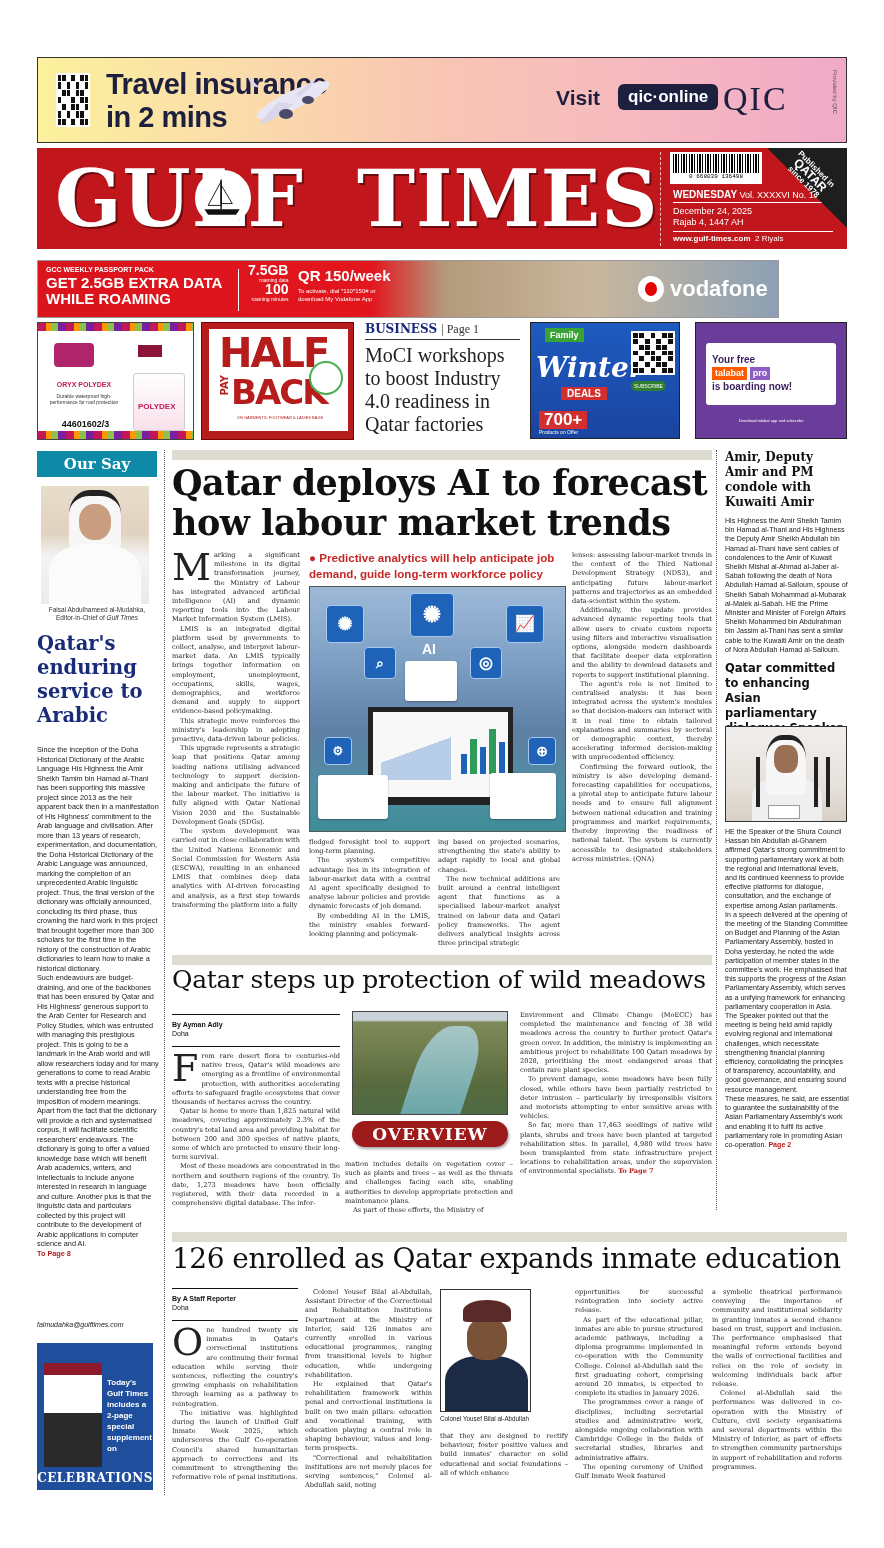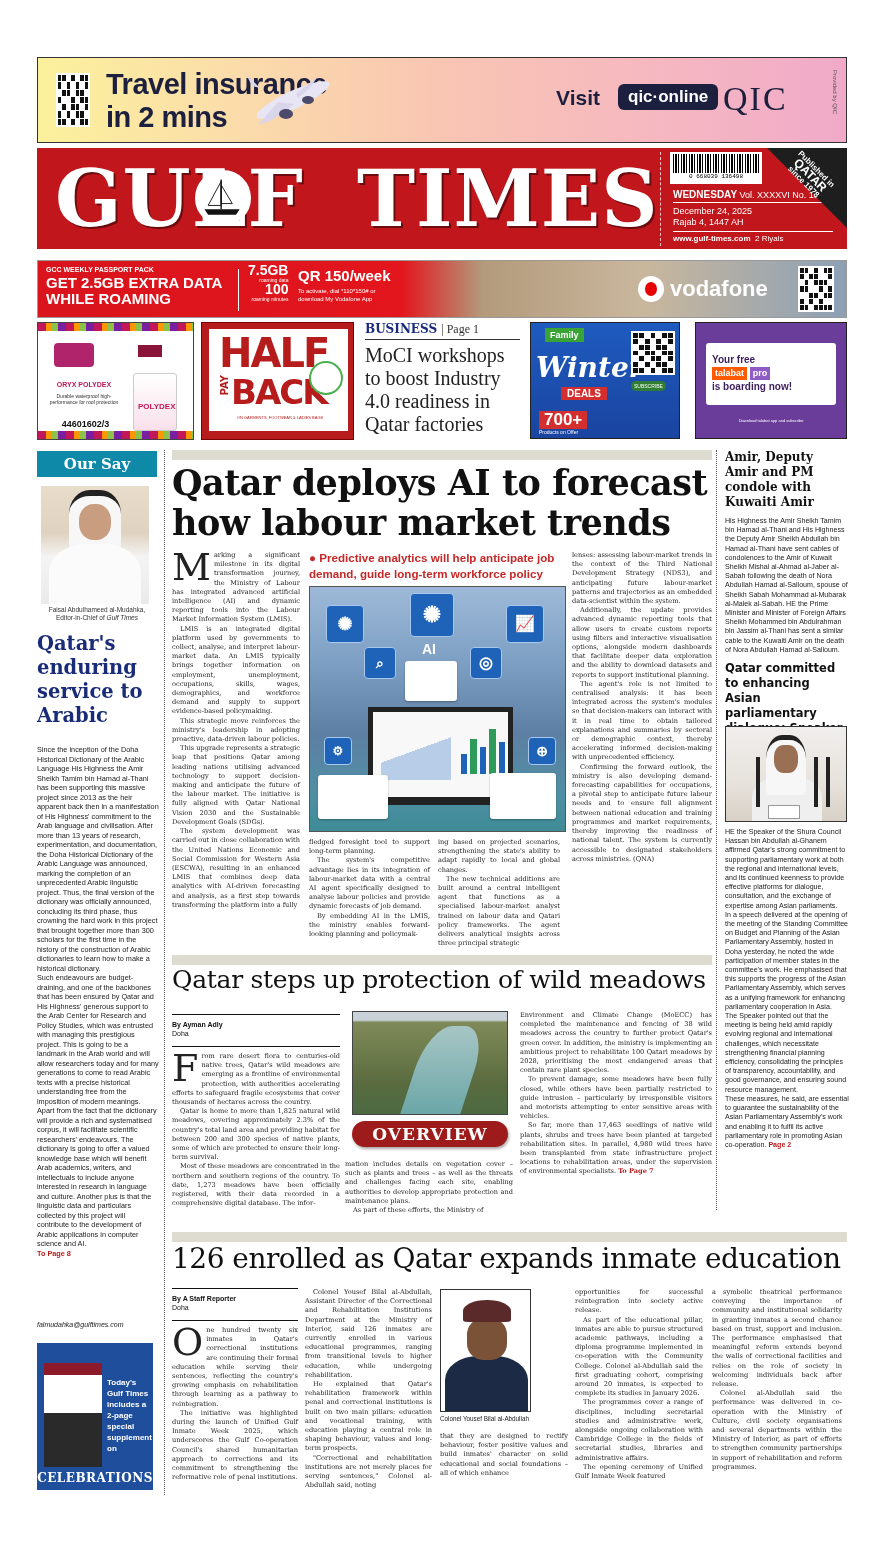--- a/index.html
+++ b/index.html
@@ -29,41 +29,41 @@
 .mast .wd{left:636px;top:41px;font-family:"Liberation Sans",sans-serif;color:#fff;font-size:9px}
 .mast .wd b{font-size:10px}
 .mast .hl1{left:636px;top:54px;width:160px;height:0;border-top:1px solid #fff}
 .mast .date{left:636px;top:58px;font-family:"Liberation Sans",sans-serif;color:#fff;font-size:9px;line-height:11px}
 .mast .hl2{left:636px;top:83px;width:160px;height:0;border-top:1px solid #fff}
 .mast .web{left:636px;top:86px;font-family:"Liberation Sans",sans-serif;color:#fff;font-size:8px}
 .mast .corner{right:0;top:0;width:0;height:0;border-top:80px solid #1e1e1e;border-left:80px solid transparent}
 .mast .cornertxt{right:2px;top:14px;transform:rotate(45deg);font-family:"Liberation Sans",sans-serif;color:#fff;font-size:8px;text-align:center;line-height:9px;font-weight:bold;width:70px}
 .mast .cornertxt b{font-size:12px;display:block}
 
-.ad-voda{left:37px;top:260px;width:810px;height:58px;background:linear-gradient(90deg,#d9141c 0%,#e3151d 45%,#b39a7b 55%,#c9b79d 75%,#8ca0b5 100%);overflow:hidden;border:1px solid #999}
+.ad-voda{left:37px;top:260px;width:742px;height:58px;background:linear-gradient(90deg,#d9141c 0%,#e3151d 45%,#b39a7b 55%,#c9b79d 75%,#8ca0b5 100%);overflow:hidden;border:1px solid #999}
 .ad-voda .pk{left:8px;top:5px;font-family:"Liberation Sans",sans-serif;color:#fff;font-weight:bold;font-size:7px}
 .ad-voda .big{left:8px;top:14px;font-family:"Liberation Sans",sans-serif;color:#fff;font-weight:bold;font-size:15px;line-height:16px}
 .ad-voda .vsep{left:200px;top:8px;width:0;height:42px;border-left:1px solid #fff}
 .ad-voda .gb{left:210px;top:3px;font-family:"Liberation Sans",sans-serif;color:#fff;font-weight:bold;font-size:14px;text-align:right;line-height:13px}
 .ad-voda .gb small{display:block;font-size:5px;line-height:6px;font-weight:normal}
 .ad-voda .price{left:260px;top:6px;font-family:"Liberation Sans",sans-serif;color:#fff;font-weight:bold;font-size:15px}
 .ad-voda .act{left:260px;top:26px;font-family:"Liberation Sans",sans-serif;color:#fff;font-size:6px;line-height:8px;width:90px}
 .ad-voda .vlogo{left:600px;top:15px;width:26px;height:26px;border-radius:50%;background:#fff}
 .ad-voda .vlogo::after{content:"";position:absolute;left:7px;top:6px;width:12px;height:14px;border-radius:50% 50% 50% 50%;background:#e60000}
 .ad-voda .vname{left:632px;top:15px;font-family:"Liberation Sans",sans-serif;color:#fff;font-weight:bold;font-size:22px}
 .ad-voda .qr{left:760px;top:5px;width:36px;height:46px}
 
 .ad-oryx{left:37px;top:322px;width:157px;height:118px;border:1px solid #444;background:#fff;overflow:hidden}
 .ad-oryx .band{left:0;width:100%;height:8px;background:repeating-linear-gradient(90deg,#c2185b 0 8px,#ff9800 8px 14px,#8bc34a 14px 20px,#7b1fa2 20px 28px)}
 .ad-oryx .logo{left:16px;top:20px;width:40px;height:24px;background:#b0246c;border-radius:4px}
 .ad-oryx .flag{left:96px;top:22px;width:28px;height:12px;background:#8a1538;border-left:4px solid #fff}
 .ad-oryx .nm{left:6px;top:58px;width:80px;text-align:center;font-family:"Liberation Sans",sans-serif;font-weight:bold;font-size:7px;color:#c2185b}
 .ad-oryx .ds{left:6px;top:70px;width:80px;text-align:center;font-family:"Liberation Sans",sans-serif;font-size:5px;color:#333}
 .ad-oryx .ph{left:10px;top:96px;width:75px;text-align:center;font-family:"Liberation Sans",sans-serif;font-weight:bold;font-size:9px;color:#111}
-.ad-oryx .bucket{left:95px;top:50px;width:44px;height:58px;background:linear-gradient(#fff,#f8e0ea);border:1px solid #ccc;border-radius:3px}
+.ad-oryx .bucket{left:95px;top:50px;width:52px;height:58px;background:linear-gradient(#fff,#f8e0ea);border:1px solid #ccc;border-radius:3px}
 .ad-oryx .bucket span{position:absolute;left:4px;top:28px;font-family:"Liberation Sans",sans-serif;font-weight:bold;font-size:8px;color:#c2185b}
 .ad-half{left:201px;top:322px;width:153px;height:118px;background:#b71c1c;border:1px solid #700}
 .ad-half .inner{left:7px;top:6px;width:139px;height:102px;background:#fff}
 .ad-half .h{left:10px;top:4px;font-family:"DejaVu Sans",sans-serif;font-weight:bold;font-size:40px;color:#b71c1c;letter-spacing:-2px;line-height:40px}
 .ad-half .pay{left:10px;top:46px;font-family:"DejaVu Sans",sans-serif;font-weight:bold;font-size:10px;color:#b71c1c;writing-mode:vertical-rl;transform:rotate(180deg)}
 .ad-half .b{left:22px;top:44px;font-family:"DejaVu Sans",sans-serif;font-weight:bold;font-size:34px;color:#b71c1c;letter-spacing:-2px;line-height:38px}
 .ad-half .circle{left:100px;top:32px;width:34px;height:34px;border-radius:50%;border:2px solid #4caf50;background:#fff}
 .ad-half .sub{left:6px;top:86px;width:130px;font-family:"Liberation Sans",sans-serif;font-size:4px;color:#b71c1c;text-align:center}
 .biz{left:365px;top:322px;width:155px}
 .biz .label{font-family:"DejaVu Serif",serif;font-weight:bold;font-size:12px;color:#1a2a7c;border-bottom:1px solid #333;padding-bottom:2px}
@@ -506,21 +506,21 @@
 <div class="abs riverimg">
     <div class="river"></div>
   </div>
 <div class="abs overview">OVERVIEW</div>
 <div class="abs col" style="left:345px;top:1160px;width:168px">
   <p class="first">mation includes details on vegetation cover – such as plants and trees – as well as the threats and challenges facing each site, enabling authorities to develop appropriate protection and maintenance plans.</p>
   <p>As part of these efforts, the Ministry of</p>
 </div>
 <div class="abs col" style="left:520px;top:1011px;width:192px">
   <p class="first">Environment and Climate Change (MoECC) has completed the maintenance and fencing of 38 wild meadows across the country to further protect Qatar's green cover. In addition, the ministry is implementing an ambitious project to rehabilitate 100 Qatari meadows by 2028, prioritising the most endangered areas that contain rare plant species.</p>
-  <p>To prevent damage, some meadows have been fully closed, while others have been partially restricted to guide intrusion – particularly by irresponsible visitors and motorists attempting to enter sensitive areas with vehicles.</p>
+  <p>To prevent damage, some meadows have been fully closed, while others have been partially restricted to deter intrusion – particularly by irresponsible visitors and motorists attempting to enter sensitive areas with vehicles.</p>
   <p><span>So far, more than 17,463 seedlings of native wild plants, shrubs and trees have been planted at targeted rehabilitation sites. In parallel, 4,980 wild trees have been transplanted from state infrastructure project locations to rehabilitation areas, under the supervision of environmental specialists.</span> <span class="red">To Page 7</span></p>
 </div>
 
 <div class="abs" style="left:725px;top:450px;width:124px">
   <div class="rhead">Amir, Deputy Amir and PM condole with Kuwaiti Amir</div>
   <div class="rbody" style="margin-top:7px">His Highness the Amir Sheikh Tamim bin Hamad al-Thani and His Highness the Deputy Amir Sheikh Abdullah bin Hamad al-Thani have sent cables of condolences to the Amir of Kuwait Sheikh Mishal al-Ahmad al-Jaber al-Sabah following the death of Nora Abdullah Hamad al-Salloum, spouse of Sheikh Sabah Mohammad al-Mubarak al-Malek al-Sabah. HE the Prime Minister and Minister of Foreign Affairs Sheikh Mohammed bin Abdulrahman bin Jassim al-Thani has sent a similar cable to the Kuwaiti Amir on the death of Nora Abdullah Hamad al-Salloum.</div>
 </div>
 <div class="abs" style="left:725px;top:661px;width:124px">
   <div class="rhead2">Qatar committed to enhancing Asian parliamentary dialogue: Speaker</div>
 </div>

